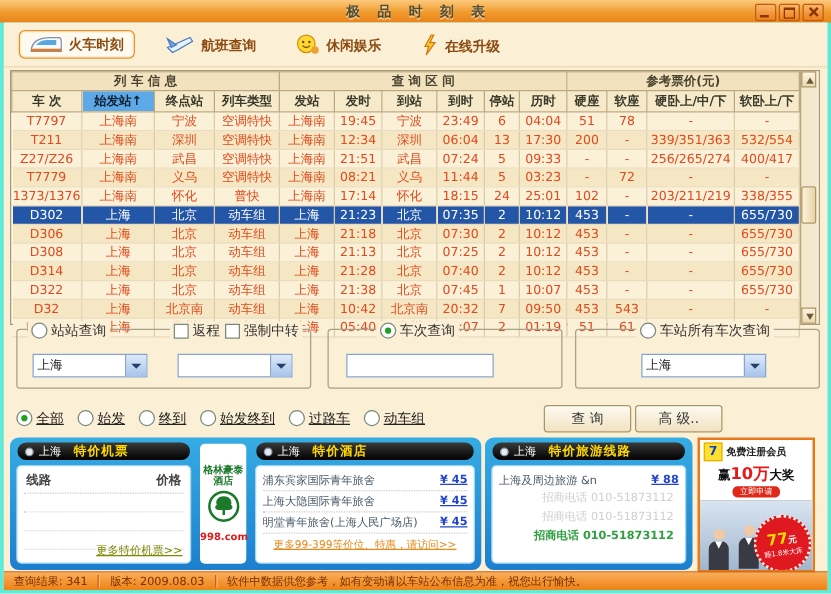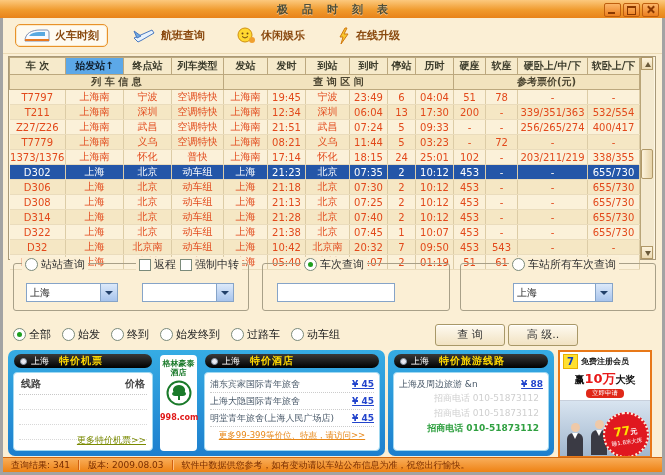--- a/index.html
+++ b/index.html
@@ -1,31 +1,31 @@
 <!DOCTYPE html>
 <html><head>
 <meta charset="utf-8">
 <style>
   html,body{margin:0;padding:0;background:#fff;}
-  #win{position:relative;width:665px;height:475px;background:#a3a3a3;font-family:"DejaVu Sans",sans-serif;overflow:hidden;box-sizing:border-box;}
+  #win{position:relative;width:665px;height:475px;background:#5eead4;font-family:"DejaVu Sans",sans-serif;overflow:hidden;box-sizing:border-box;}
   
   .titlebar{position:absolute;left:0;top:0;width:100%;height:18px;background:linear-gradient(#FCC97E,#F09B2E 55%,#E8831A);display:flex;align-items:center;justify-content:center;}
   .title{font-size:11px;font-weight:bold;color:#4F4F38;letter-spacing:14px;text-shadow:0 1px 0 rgba(255,255,255,.45);padding-left:14px;}
   .winctrls{position:absolute;right:6px;top:3px;display:flex;gap:2px;}
   .wbtn{width:15px;height:12px;border:1px solid #BE5E0E;border-radius:2px;background:linear-gradient(#FBB568,#EC7F1E);position:relative;}
   .wbtn i{position:absolute;background:#8A3800;}
   .wbtn.min i{left:3px;bottom:2px;width:7px;height:2px;}
   .wbtn.max i{left:3px;top:2px;width:7px;height:6px;background:none;border:2px solid #8A3800;border-width:2px 1px 1px 1px;}
   .wbtn.cls i.a{left:7px;top:1px;width:2px;height:9px;transform:rotate(45deg);}
   .wbtn.cls i.b{left:7px;top:1px;width:2px;height:9px;transform:rotate(-45deg);}
   
   .content{position:absolute;left:3px;right:3px;top:18px;bottom:3px;background:#FBEFD5;}
   
   .tabbar{position:absolute;left:0;top:0;right:0;height:35px;display:flex;align-items:center;padding-left:12px;gap:16px;border-bottom:1px solid #EBD9B4;}
-  .tab{display:flex;align-items:center;gap:5px;padding:3px 8px;cursor:default;}
+  .tab{display:flex;align-items:flex-end;gap:5px;padding:3px 8px;cursor:default;}
   .tab.sel{background:#FEFAF0;border:1px solid #E8922A;border-radius:5px;box-shadow:0 0 0 1px #FCE9C8 inset;}
   .tlabel{font-size:11px;font-weight:bold;color:#8A4A10;}
   .ticon{display:flex;align-items:center;}
   
   .tablewrap{position:absolute;left:5px;top:38px;width:646px;height:202px;border:1px solid #A89878;background:#FDF6E3;display:flex;}
   table.tbl{border-collapse:collapse;table-layout:fixed;width:631px;}
   .tbl th,.tbl td{overflow:hidden;white-space:nowrap;text-align:center;padding:0;}
   .tbl th.gh{height:13px;font-size:10px;background:#F2E3BE;color:#4A4430;font-weight:bold;border:1px solid #BCA87E;}
   .tbl th.ch{height:16px;font-size:10px;background:#F6EACB;color:#3A3A2A;font-weight:bold;border:1px solid #BCA87E;}
   .tbl th.ch.hl{background:#5CA8E8;color:#102030;}
@@ -49,41 +49,41 @@
   .radio{width:11px;height:11px;border:1px solid #7A8A7A;border-radius:50%;background:#fff;position:relative;display:inline-block;}
   .radio.on::after{content:"";position:absolute;left:3px;top:3px;width:5px;height:5px;border-radius:50%;background:#1FA020;}
   .cbx{width:10px;height:10px;border:1px solid #7A8A7A;background:#fff;display:inline-block;}
   .dd{position:absolute;height:19px;background:#fff;border:1px solid #86A4C8;display:flex;box-sizing:border-box;}
   .ddv{flex:1;font-size:10px;color:#222;line-height:17px;padding-left:3px;overflow:hidden;}
   .ddb{width:16px;background:linear-gradient(#DCE9FA,#A8C4EC);border-left:1px solid #86A4C8;position:relative;}
   .ddb::after{content:"";position:absolute;left:4px;top:7px;border-left:4px solid transparent;border-right:4px solid transparent;border-top:4px solid #22406A;}
   .tinput{position:absolute;height:19px;background:#fff;border:1px solid #86A4C8;box-sizing:border-box;font-size:10px;}
   
   .filterrow{position:absolute;left:10px;top:306px;height:20px;display:flex;align-items:center;gap:11px;}
-  .fitem{display:inline-flex;align-items:center;gap:3px;font-size:11px;color:#222;}
+  .fitem{display:inline-flex;align-items:center;gap:3px;font-size:11px;color:#222;text-decoration:underline;}
   .btn{position:absolute;top:306px;width:68px;height:20px;background:linear-gradient(#FEFAF0,#F1E2C2);border:1px solid #A89868;border-radius:3px;font-size:11px;color:#333;text-align:center;line-height:19px;box-shadow:0 1px 0 #fff inset;}
   
   .bluestrip{position:absolute;top:332px;height:106px;background:linear-gradient(#36ACE4,#1D7FCE);border-radius:7px;display:flex;}
   .ppanel{position:relative;}
   .pill{margin:4px 6px 0 6px;height:14px;background:linear-gradient(#3A3A3A,#000);border-radius:7px;display:flex;align-items:center;gap:4px;padding:0 6px;}
   .pill .dot{width:5px;height:5px;border-radius:50%;background:#E8E8F0;border:1px solid #8899AA;}
   .pill .city{font-size:9px;color:#fff;}
   .pill .ptitle{font-size:10px;font-weight:bold;color:#FFD800;margin-left:6px;letter-spacing:1px;}
   .wcard{position:absolute;left:5px;right:5px;top:22px;bottom:5px;background:#fff;border:1px solid #A0D8F0;border-radius:4px;padding:3px 5px;box-sizing:border-box;font-size:9px;}
   .fl-head{display:flex;justify-content:space-between;font-weight:bold;color:#444;font-size:10px;padding:1px 2px 3px 2px;border-bottom:1px dotted #C8C8C8;}
   .fl-empty{height:14px;border-bottom:1px dotted #D8D8D8;}
   .morelink{position:absolute;right:6px;bottom:3px;font-size:9px;color:#7A8A00;text-decoration:underline;}
   .hrow{display:flex;justify-content:space-between;align-items:center;height:16px;border-bottom:1px dotted #CCCCCC;color:#4A5A6A;text-align:center;}
   .hprice{color:#2244CC;font-weight:bold;text-decoration:underline;}
   .hmore{margin-top:3px;text-align:center;color:#E88818;text-decoration:underline;font-size:8.5px;white-space:nowrap;}
   .trow1{display:flex;justify-content:space-between;align-items:center;height:16px;color:#4A5A6A;}
   .phone{height:15px;text-align:right;color:#CFCFCF;padding-right:4px;}
   .phone.green{color:#2FA040;font-weight:bold;}
   
-  .gtcard{width:37px;margin:5px 2px;background:#fff;border-radius:4px;text-align:center;padding-top:4px;box-sizing:border-box;}
+  .gtcard{width:37px;margin:5px 2px;background:#fff;border-radius:4px;text-align:center;padding-top:16px;box-sizing:border-box;}
   .gtname{font-size:8px;font-weight:bold;color:#1A7A2A;line-height:9px;}
   .gtsite{font-size:8px;font-weight:bold;color:#E01818;margin-top:3px;}
   
   .ad7{position:absolute;left:555px;top:332px;width:94px;height:108px;background:#fff;border:2px solid #E87818;box-sizing:border-box;overflow:hidden;}
   .ad7row1{display:flex;align-items:center;gap:3px;padding:2px 3px 0 3px;}
   .logo7{width:13px;height:13px;background:#FFE030;border:1px solid #E8B000;color:#1040C0;font-weight:bold;font-size:10px;text-align:center;line-height:13px;}
   .ad7t1{font-size:8px;font-weight:bold;color:#222;}
   .ad7row2{text-align:center;font-weight:bold;color:#111;font-size:10px;margin-top:1px;}
   .ad7row2 .big{color:#E81818;font-size:13px;}
   .applybtn{margin:1px auto 2px auto;width:38px;height:9px;background:#E02818;border-radius:4px;color:#fff;font-size:6.5px;text-align:center;line-height:9px;}
@@ -178,39 +178,39 @@
             <col style="width: 38px;">
             <col style="width: 28px;">
             <col style="width: 38px;">
             <col style="width: 32px;">
             <col style="width: 32px;">
             <col style="width: 70px;">
             <col style="width: 52px;">
           </colgroup>
         <thead>
           <tr>
+              <th class="gh" colspan="4">列 车 信 息</th>
+              <th class="gh" colspan="6">查 询 区 间</th>
+              <th class="gh" colspan="4">参考票价(元)</th>
+            </tr>
+          <tr>
               <th class="ch">车  次</th>
               <th class="ch hl">始发站↑</th>
               <th class="ch">终点站</th>
               <th class="ch">列车类型</th>
               <th class="ch">发站</th>
               <th class="ch">发时</th>
               <th class="ch">到站</th>
               <th class="ch">到时</th>
               <th class="ch">停站</th>
               <th class="ch">历时</th>
               <th class="ch">硬座</th>
               <th class="ch">软座</th>
               <th class="ch">硬卧上/中/下</th>
               <th class="ch">软卧上/下</th>
-            </tr>
-          <tr>
-              <th class="gh" colspan="4">列 车 信 息</th>
-              <th class="gh" colspan="6">查 询 区 间</th>
-              <th class="gh" colspan="4">参考票价(元)</th>
             </tr>
         </thead>
         <tbody>
             <tr>
               <td>T7797</td>
               <td>上海南</td>
               <td>宁波</td>
               <td>空调特快</td>
               <td>上海南</td>
               <td>19:45</td>

